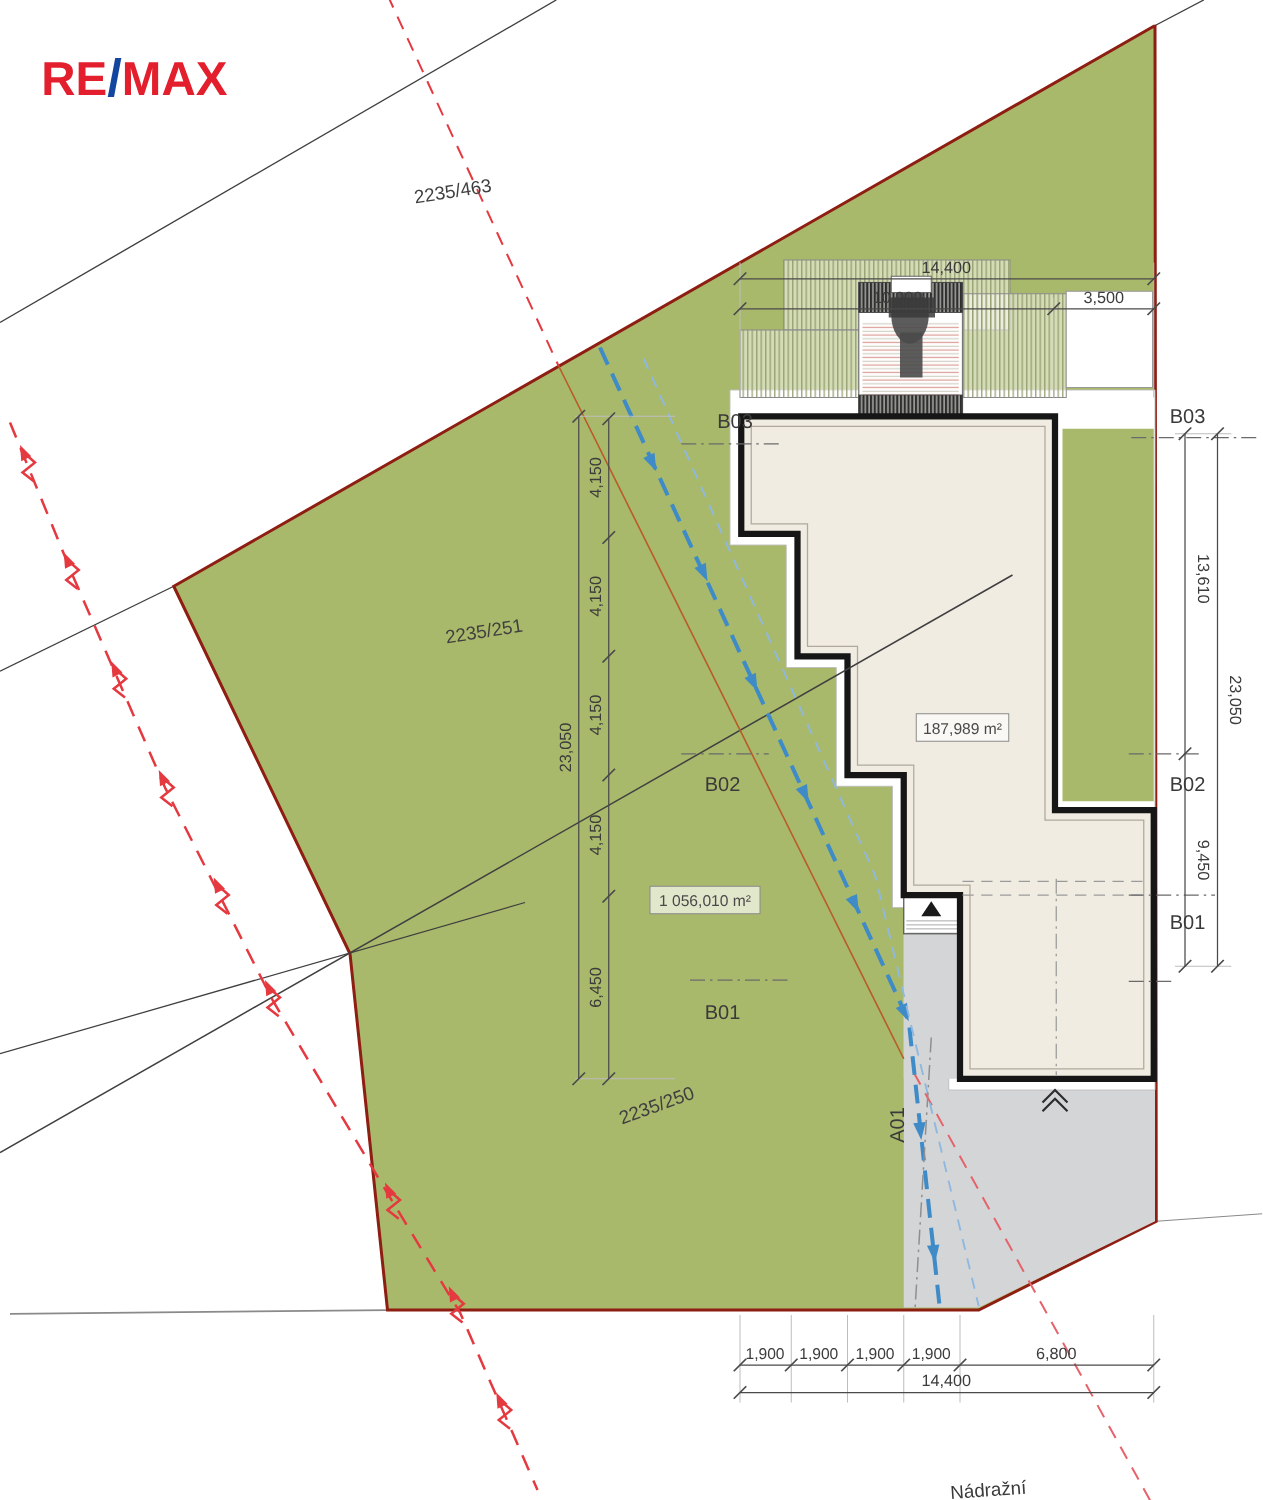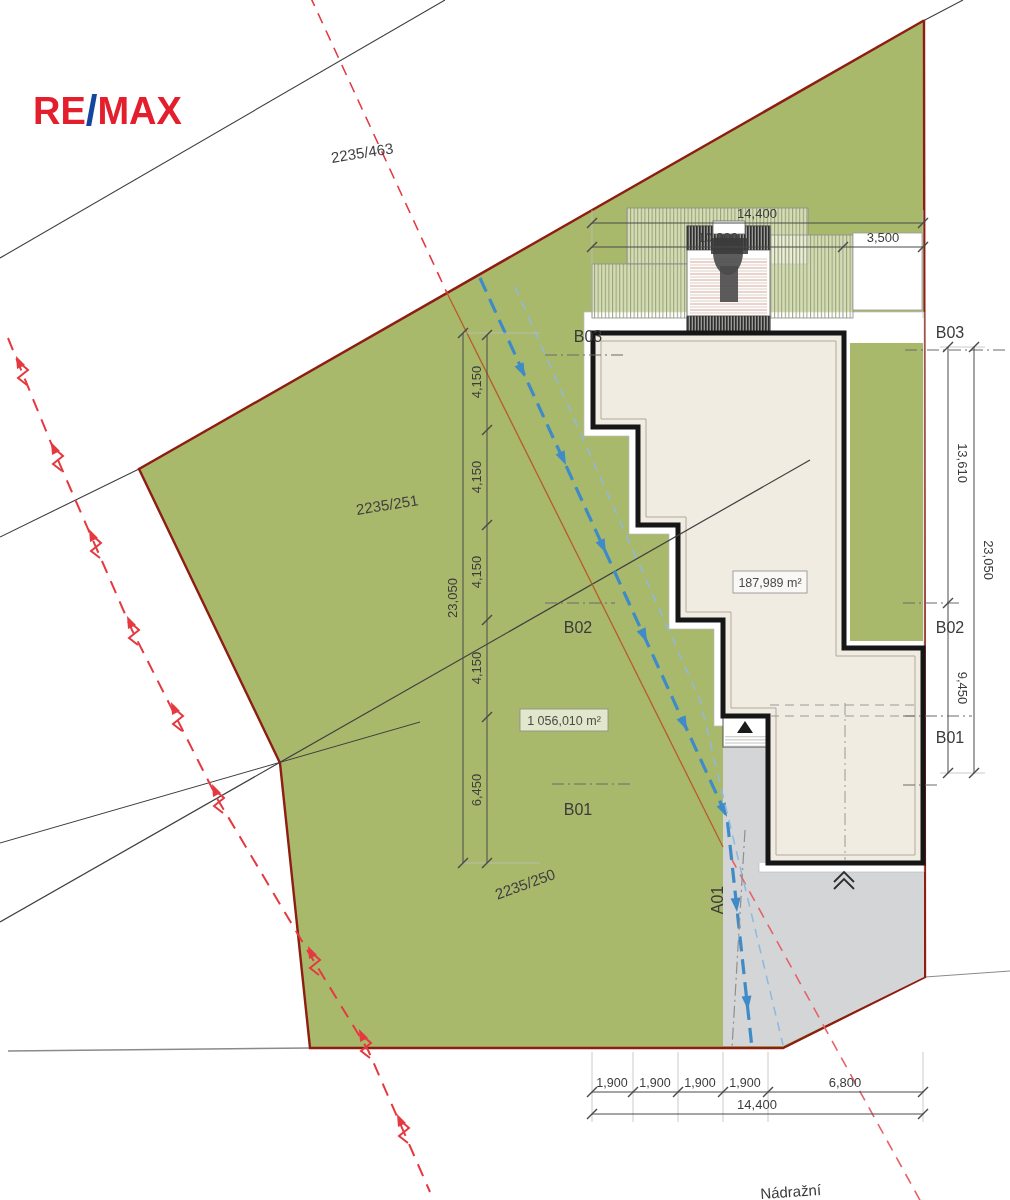--- a/index.html
+++ b/index.html
@@ -7,21 +7,21 @@
          font-family:"Liberation Sans", sans-serif;}
   svg{position:absolute;left:0;top:0;}
   text{font-family:"Liberation Sans", sans-serif;fill:#3c3c3c;}
   .dim{font-size:13px;}
   .dimsm{font-size:12.5px;}
   .mk{font-size:16px;fill:#3a3a3a;}
   .pl{font-size:15px;fill:#3f3f3f;}
   .area{font-size:12.5px;fill:#4a4a4a;}
   .street{font-size:15px;fill:#3a3a3a;}
   .logo{position:absolute;left:33px;top:38px;font-weight:bold;font-size:38px;
-        letter-spacing:0px;white-space:nowrap;margin-top:48px;}
+        letter-spacing:0px;white-space:nowrap;}
   .logo .lr{color:#e31e2d;}
   .logo .ls{color:#13469e;font-size:42px;font-weight:bold;position:relative;top:1px;}
   .logo .lm{color:#e31e2d;}
 </style>
 </head>
 <body>
 
 <div class="stage">
 
 <svg width="1010" height="1200" viewBox="0 0 1010 1200">

